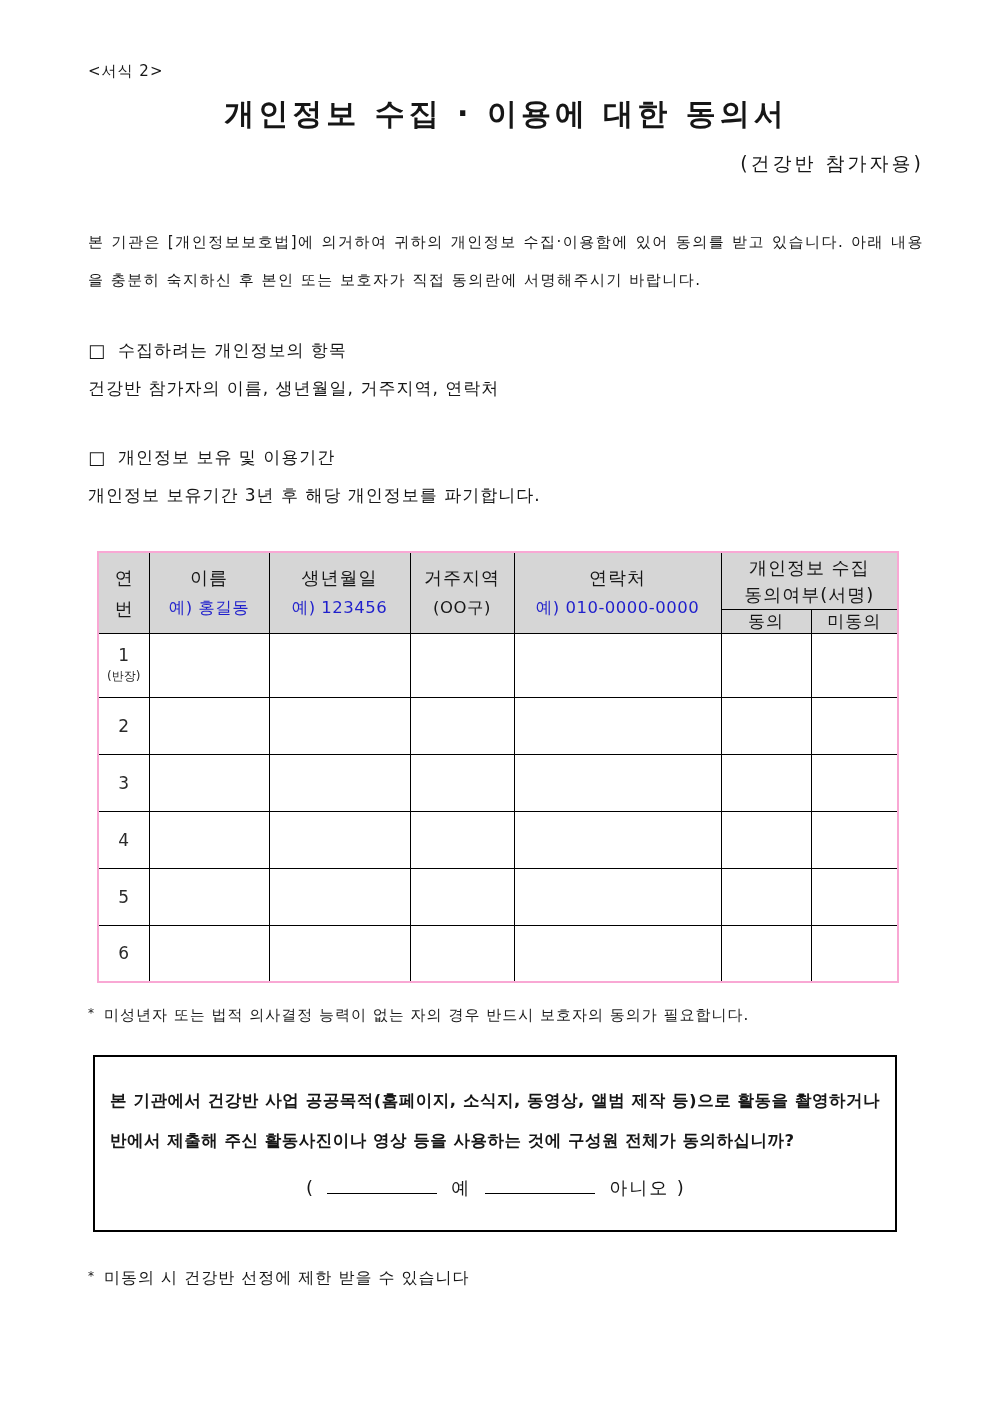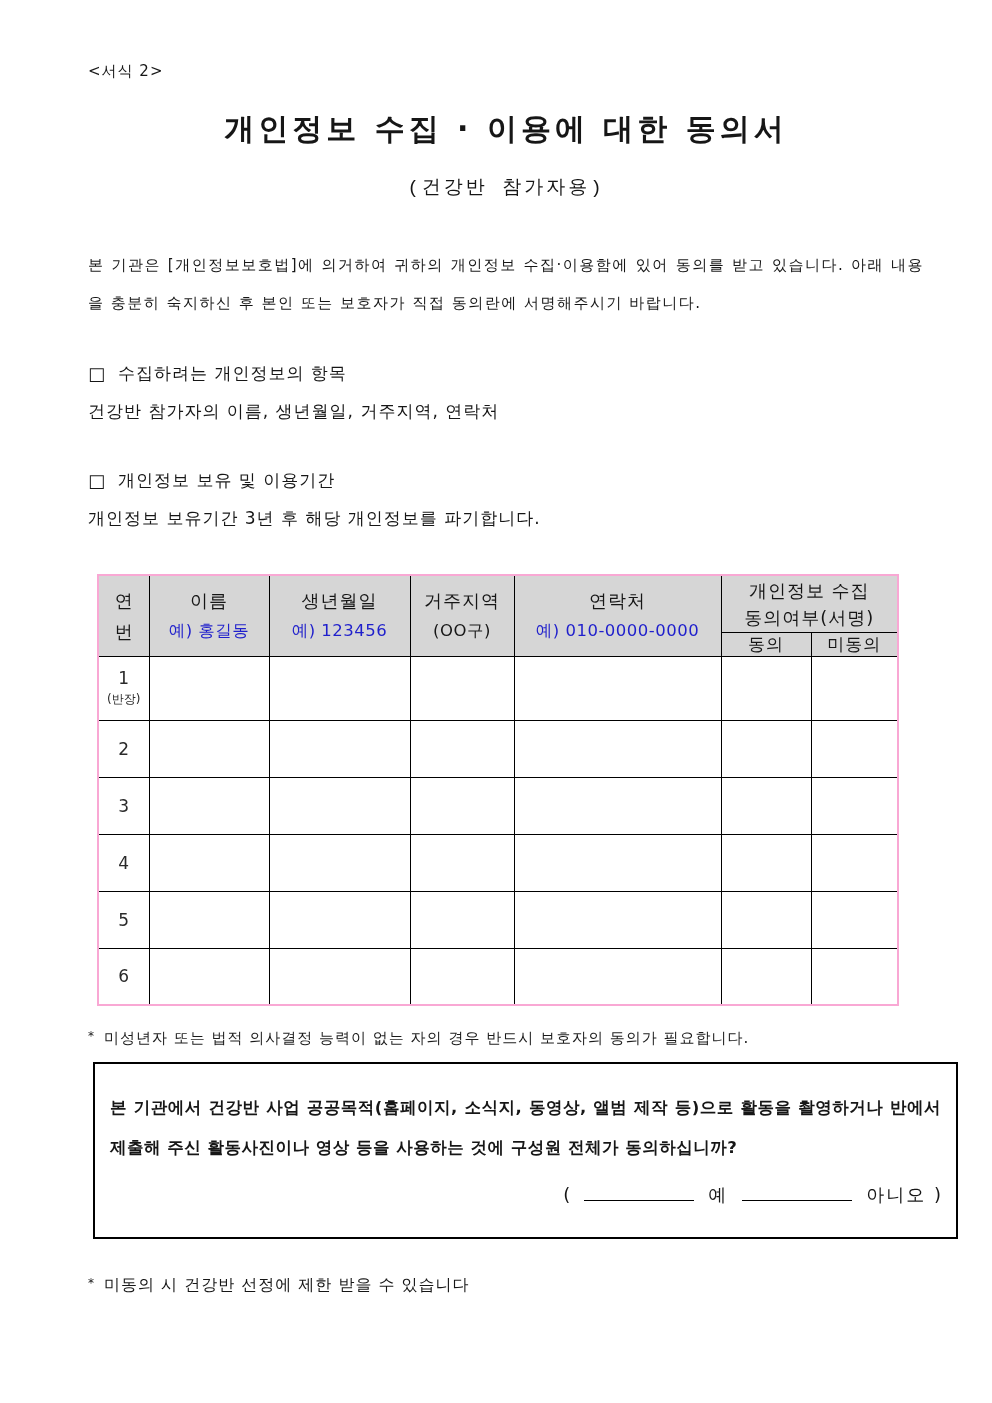--- a/index.html
+++ b/index.html
@@ -7,26 +7,26 @@
   body {
     width: 992px; height: 1403px; overflow: hidden;
     font-family: "DejaVu Sans", "Liberation Sans", sans-serif;
     color: #161616;
   }
   .page { padding: 62px 68px 0 88px; }
 
   .form-label { font-size: 15px; letter-spacing: 1px; }
 
   .title {
-    margin-top: 28px; text-align: center;
+    margin-top: 13px; text-align: center;
     font-size: 30px; font-weight: bold; letter-spacing: 4px;
   }
   .subtitle {
-    margin-top: 24px; text-align: center;
-    font-size: 19px; letter-spacing: 3px; font-family: Liberation Mono, monospace;
+    margin-top: 16px; text-align: right;
+    font-size: 19px; letter-spacing: 3px;
   }
 
   .intro {
     margin-top: 46px; font-size: 15px; line-height: 38px;
     letter-spacing: 1.5px; text-align: justify;
   }
 
   .sec { margin-top: 40px; font-size: 17px; letter-spacing: 1px; }
   .sec + .sec { margin-top: 46px; }
   .sec .heading { display: flex; align-items: center; gap: 12px; }
@@ -65,29 +65,29 @@
     font-size: 17px; color: #2a2a2a;
   }
   td.num .leader { font-size: 12px; margin-top: 3px; letter-spacing: 0; }
 
   .footnote {
     margin-top: 23px; font-size: 15px; letter-spacing: 1px; color: #1a1a1a;
   }
   .marker { font-size: 12px; vertical-align: 3px; margin-right: 9px; }
 
   .consent-box {
-    margin-top: 14px; margin-left: 5px; width: 865px;
+    margin-top: 30px; margin-left: 5px; width: 804px;
     border: 2px solid #000; padding: 24px 15px 30px 15px;
   }
   .consent-box p {
     font-weight: bold; font-size: 16.5px; line-height: 40px;
     letter-spacing: 0.5px; text-align: justify;
   }
   .answer-line {
-    margin-top: 14px; text-align: right;
+    margin-top: 14px; text-align: center;
     font-size: 18px; letter-spacing: 2px; font-weight: normal;
   }
   .answer-line .blank {
     display: inline-block; width: 110px; height: 1.05em;
     border-bottom: 1.5px solid #000; margin: 0 14px;
   }
   .answer-line .paren { letter-spacing: 0; }
 
   .bottom-note { margin-top: 36px; font-size: 16px; letter-spacing: 1px; }
 </style>

